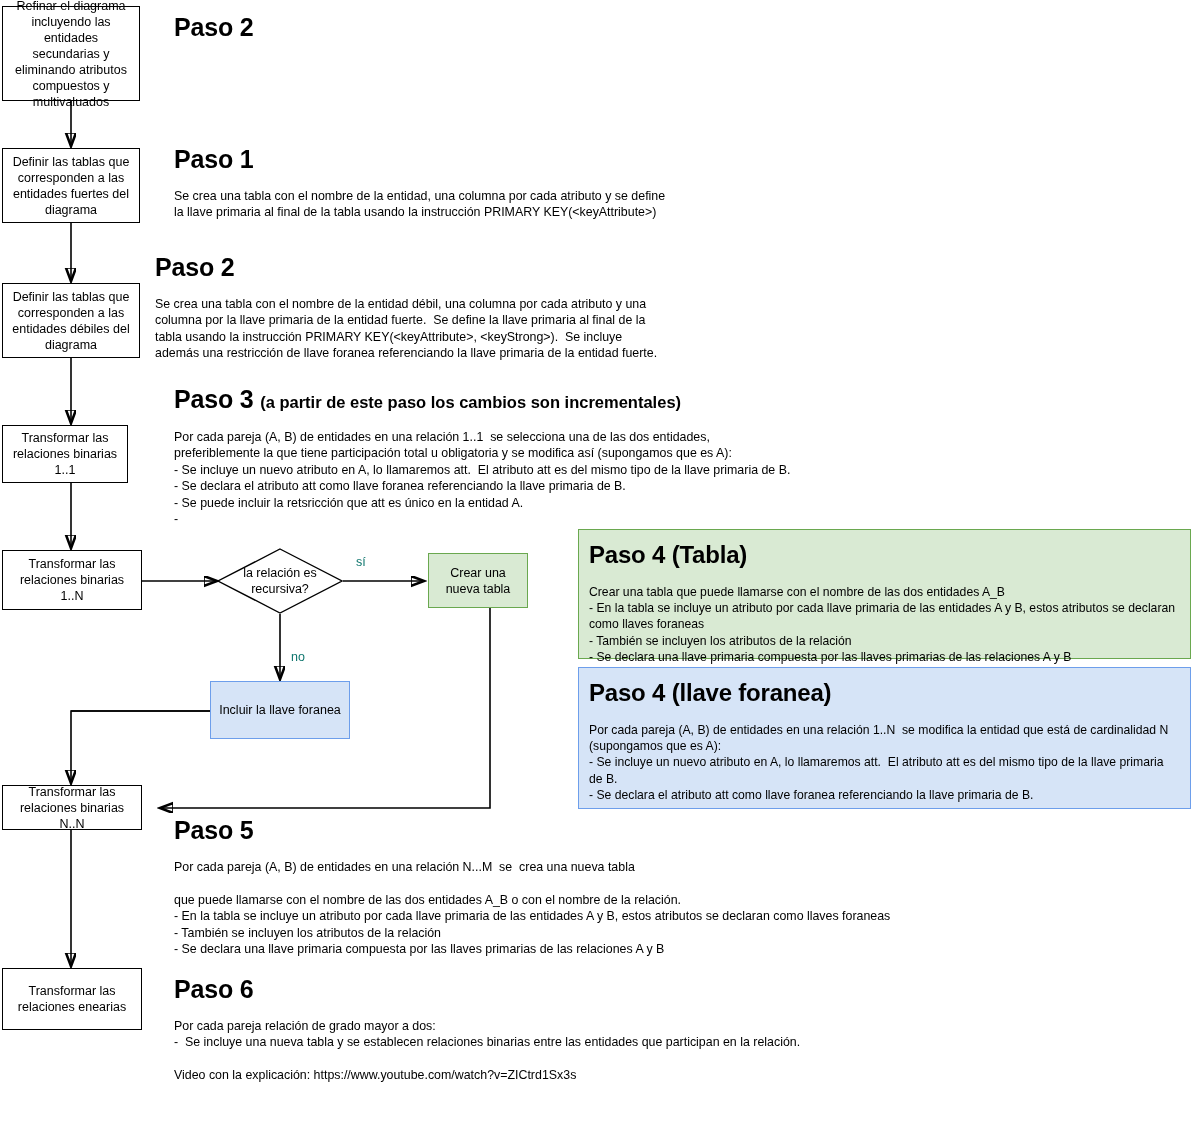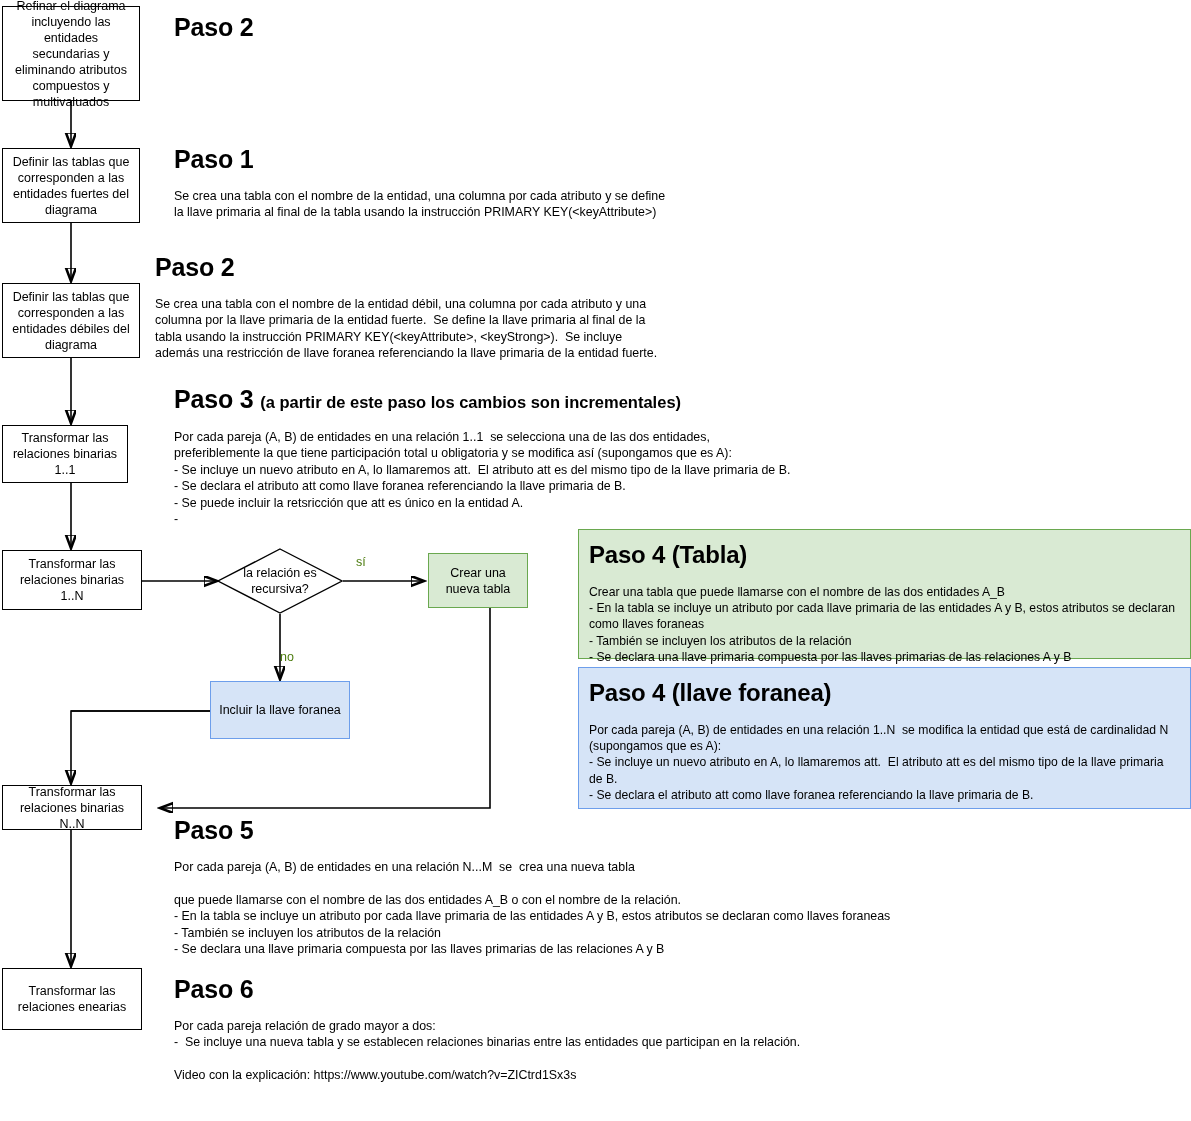--- a/index.html
+++ b/index.html
@@ -38,21 +38,21 @@
     position:absolute;left:0;top:0;width:100%;height:100%;
     display:flex;align-items:center;justify-content:center;
     text-align:center;font-size:12.5px;line-height:16px;
     pointer-events:none;
   }
 
   
   #wires{position:absolute;left:0;top:0;width:1191px;height:1121px;overflow:visible;}
   #wires path,#wires line{stroke:#000000;stroke-width:1.6px;fill:none;}
   .edge-label{
-    position:absolute;font-size:12.5px;line-height:14px;color:#4d7c0f;
+    position:absolute;font-size:12.5px;line-height:14px;color:#0f766e;
     background:transparent;white-space:nowrap;
   }
 
   
   .step{position:absolute;}
   .step h2{
     margin:0 0 0 0;
     font-size:25px;
     line-height:30px;
     font-weight:bold;
@@ -160,21 +160,21 @@
 
   <div class="node green" style="left:428px;top:553px;width:100px;height:55px;">
     <span>Crear una nueva tabla</span>
   </div>
 
   <div class="node blue" style="left:210px;top:681px;width:140px;height:58px;">
     <span>Incluir la llave foranea</span>
   </div>
 
   <div class="edge-label" style="left:356px;top:555px;">sí</div>
-  <div class="edge-label" style="left:280px;top:650px;">no</div>
+  <div class="edge-label" style="left:291px;top:650px;">no</div>
 
   <div class="step" style="left:174px;top:12px;width:700px;">
     <h2><span>Paso 2</span></h2>
   </div>
 
   <div class="step" style="left:174px;top:144px;width:720px;">
     <h2><span>Paso 1</span></h2>
     <div class="body">Se crea una tabla con el nombre de la entidad, una columna por cada atributo y se define
 la llave primaria al final de la tabla usando la instrucción PRIMARY KEY(&lt;keyAttribute&gt;)</div>
   </div>

